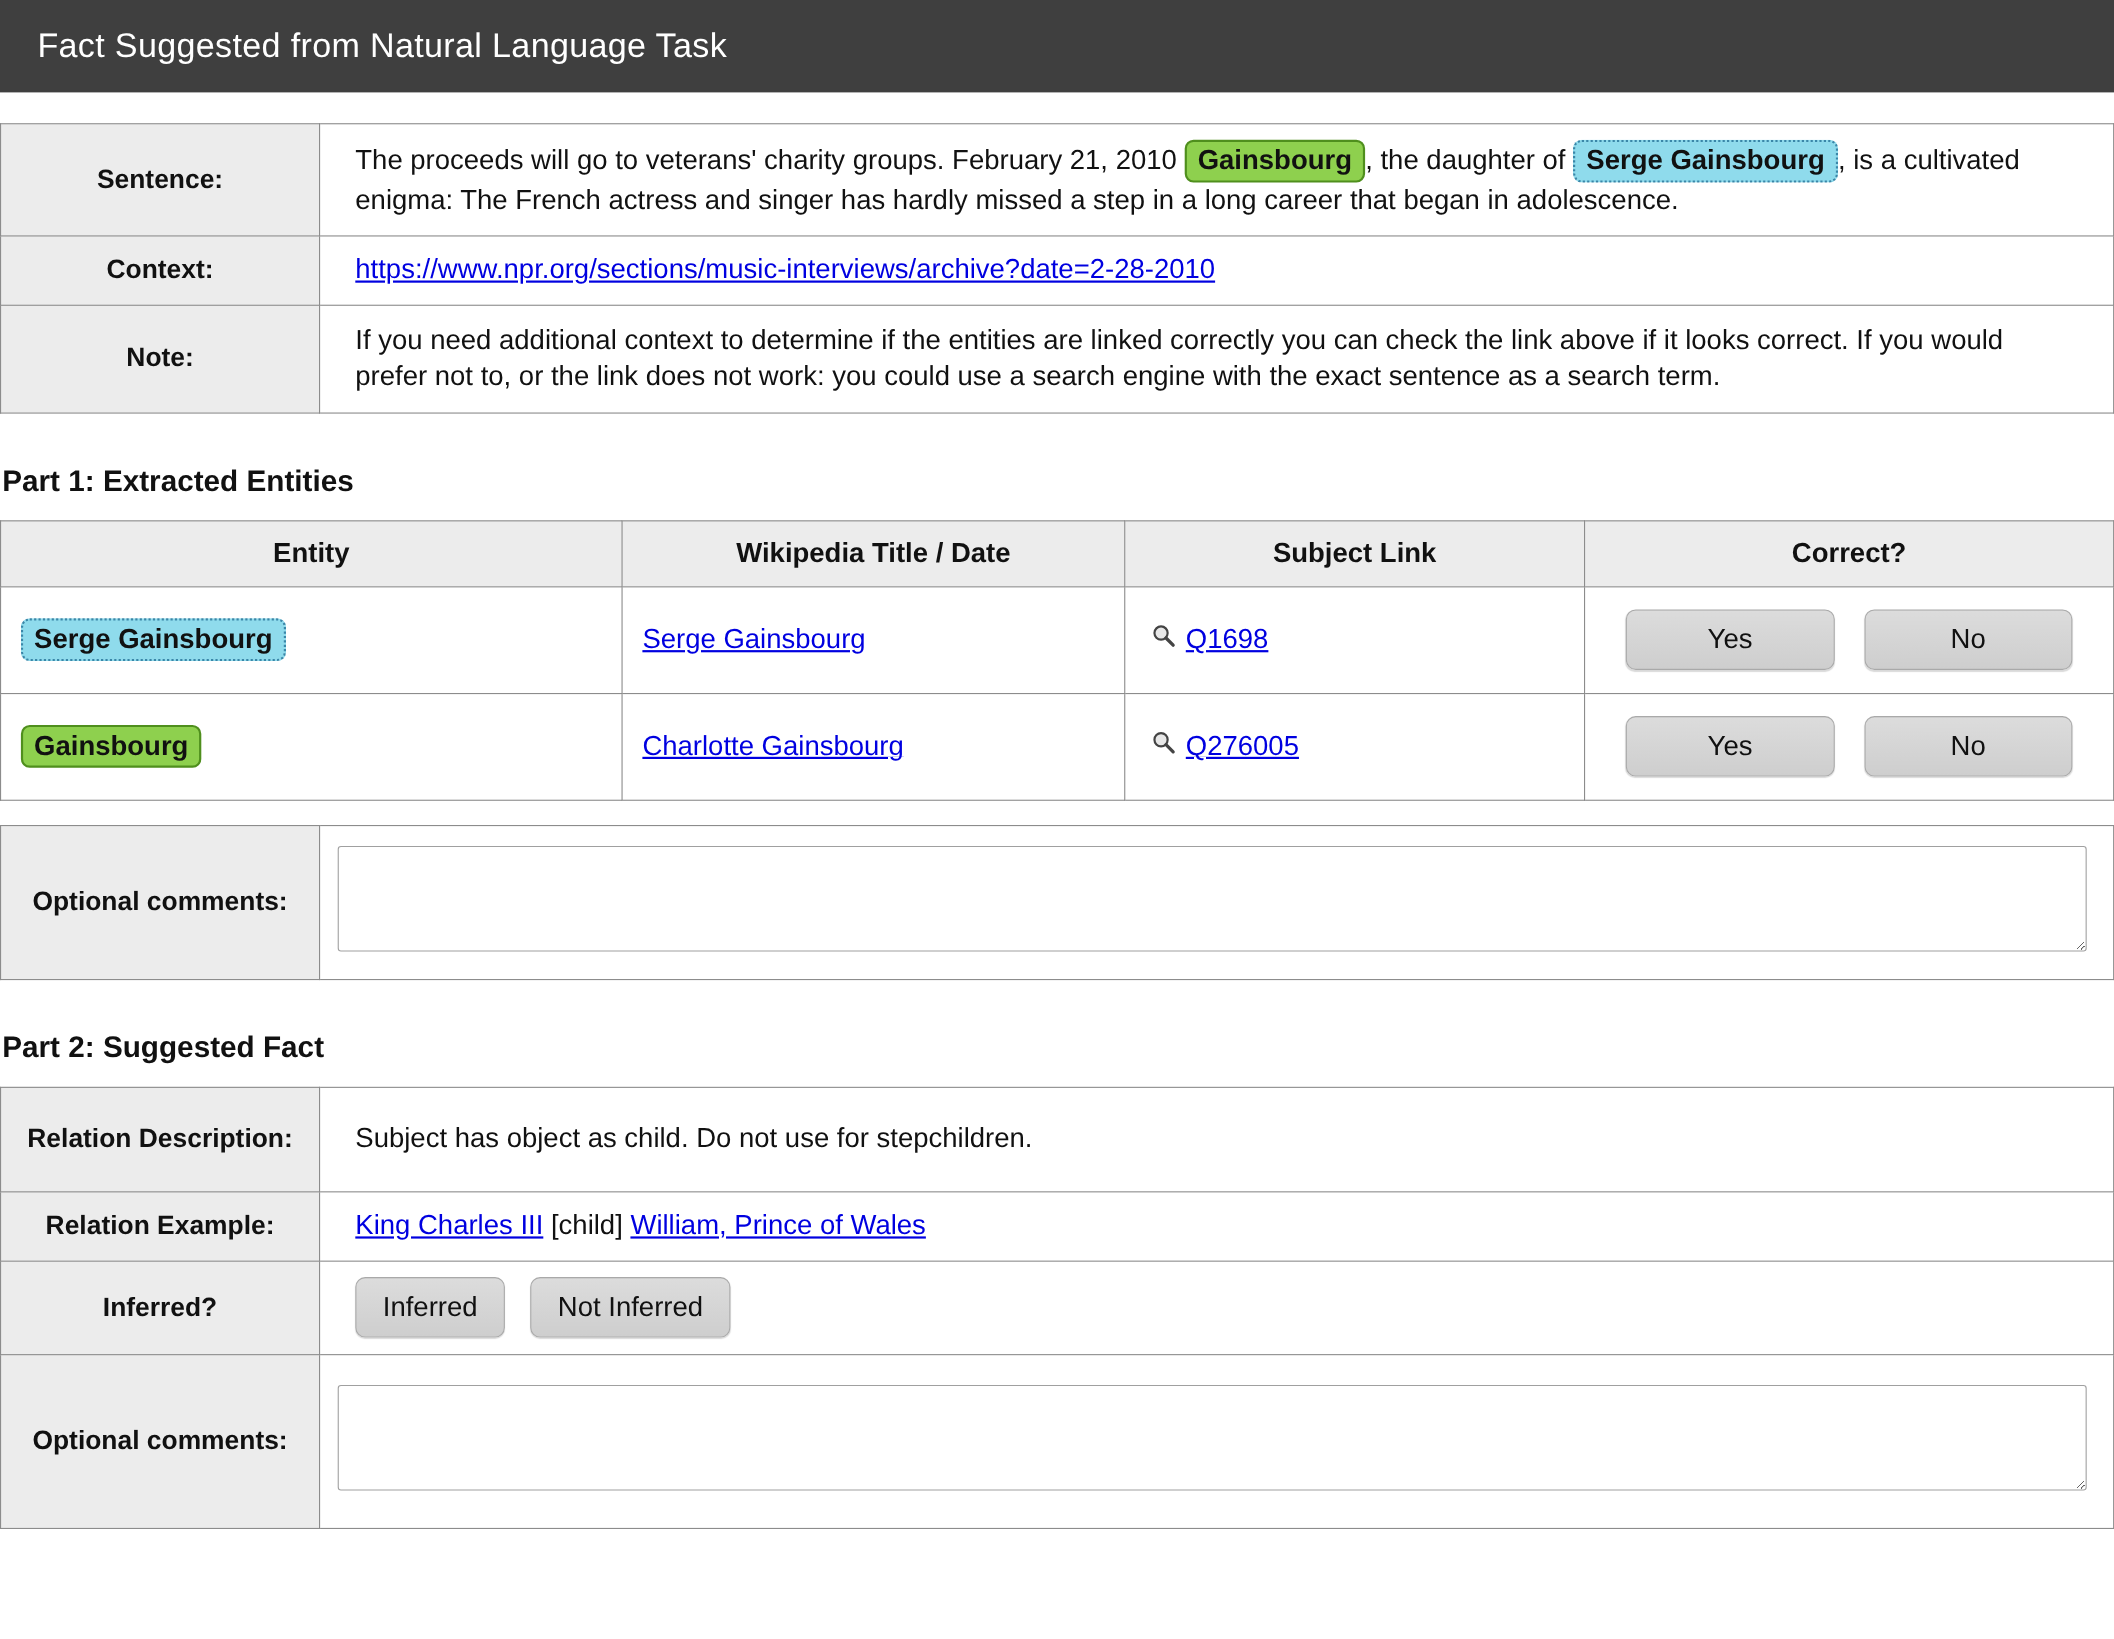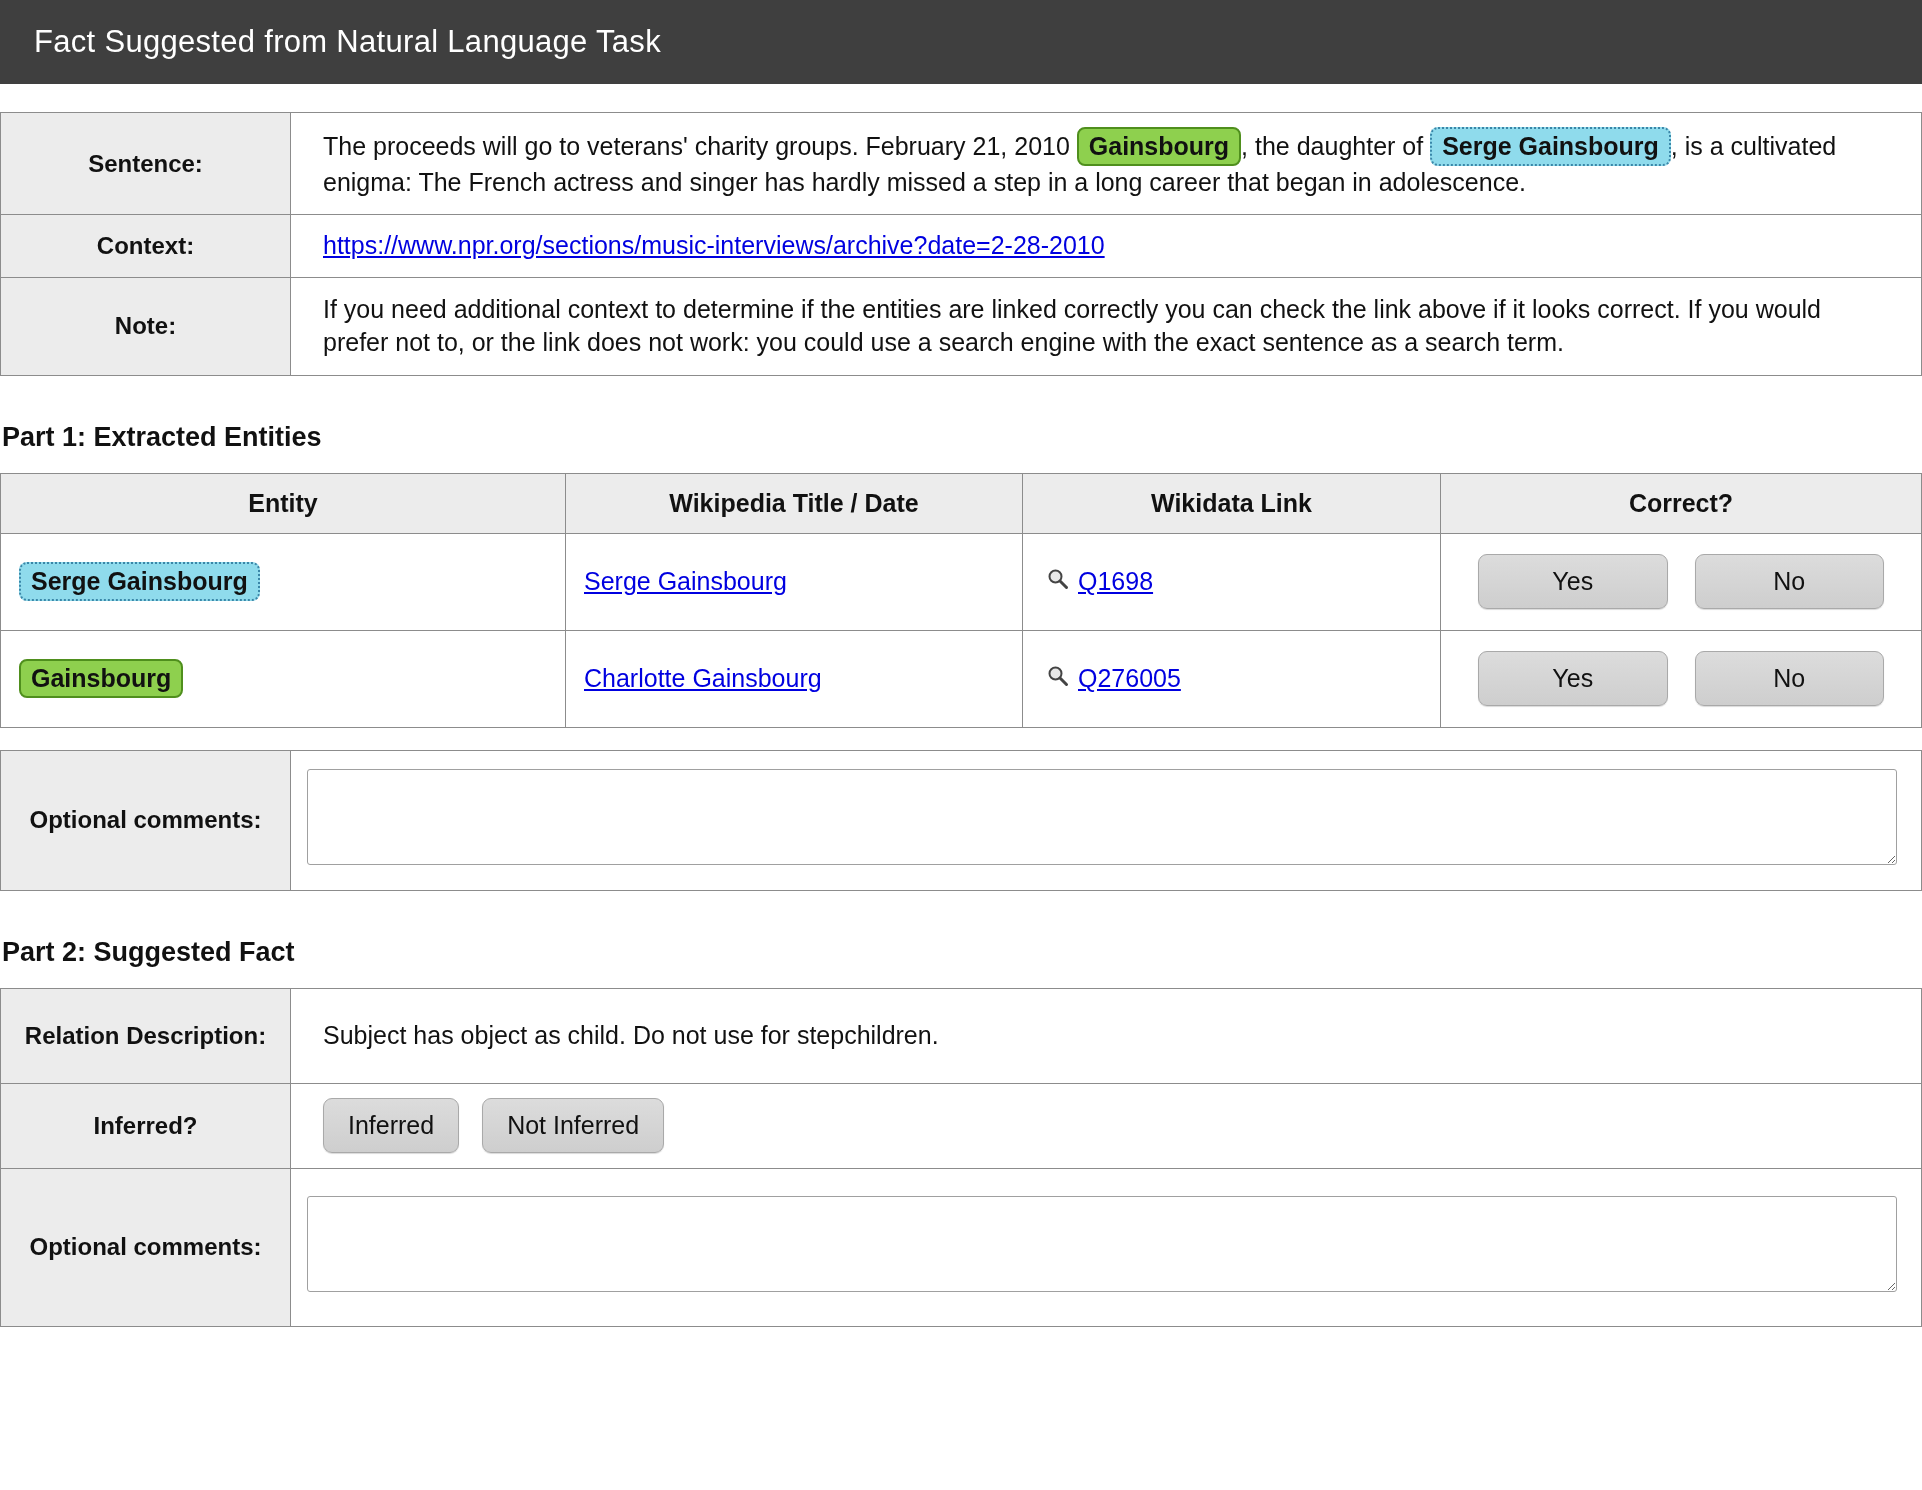--- a/index.html
+++ b/index.html
@@ -199,21 +199,21 @@
   <colgroup>
     <col style="width:565px">
     <col style="width:457px">
     <col style="width:418px">
     <col>
   </colgroup>
   <tbody>
       <tr>
     <th>Entity</th>
     <th>Wikipedia Title / Date</th>
-    <th>Wikidata Link</th>
+    <th>Subject Link</th>
     <th>Correct?</th>
   </tr>
 
   <tr>
     <td class="cell-pad">
       <span class="chip chip-cyan">Serge Gainsbourg</span>
     </td>
     <td class="cell-pad">
       <a class="link" href="#">Serge Gainsbourg</a>
     </td>
@@ -287,20 +287,26 @@
       <col>
     </colgroup>
 
   <tbody>
 
   <tr class="description-row">
     <td class="label-cell">Relation Description:</td>
     <td class="content-cell">Subject has object as child. Do not use for stepchildren.</td>
   </tr>
 
+  <tr class="example-row">
+    <td class="label-cell">Relation Example:</td>
+    <td class="content-cell">
+      <a class="link" href="#">King Charles III</a><span> [child] </span><a class="link" href="#">William, Prince of Wales</a>
+    </td>
+  </tr>
 
   <tr class="inferred-row">
     <td class="label-cell">Inferred?</td>
     <td class="content-cell">
       <button class="btn btn-inferred">Inferred</button>
       <button class="btn btn-inferred">Not Inferred</button>
     </td>
   </tr>
 
   <tr class="comments2-row">

